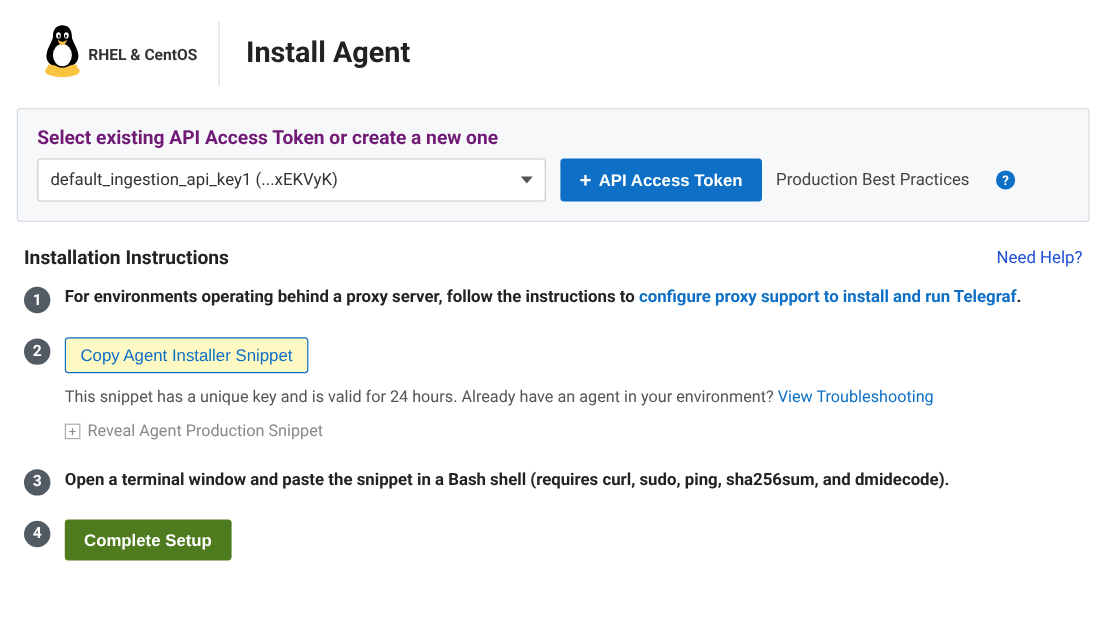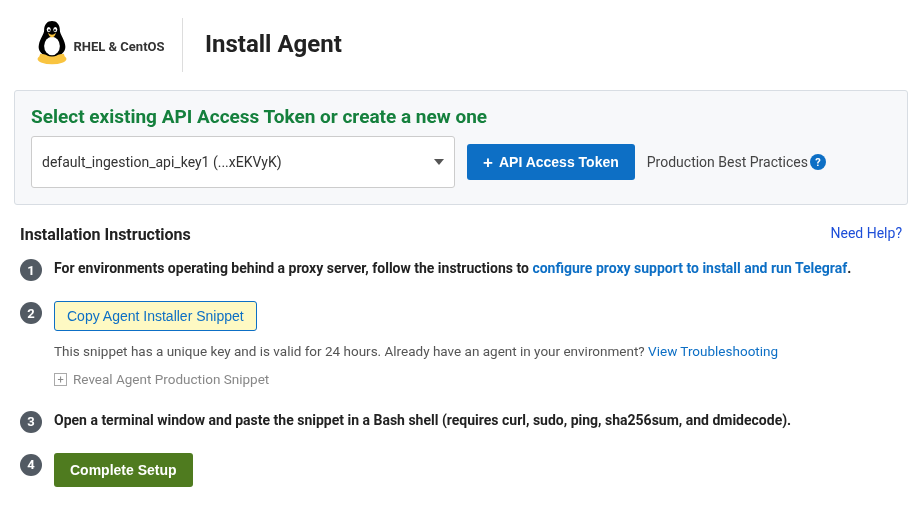--- a/index.html
+++ b/index.html
@@ -31,29 +31,29 @@
     .page-title { font-size: 24px; font-weight: 700; color: #222; margin-bottom: 2px; text-align: center; }
     .page-subtitle { font-size: 14px; color: #555; }
 
     .token-box {
       border: 1px solid #d8dde3;
       background: #f7f8fa;
       border-radius: 3px;
       padding: 14px 16px 16px 16px;
       margin-bottom: 20px;
     }
-    .token-heading { font-size: 19px; font-weight: 700; color: #15803d; margin-bottom: 8px; }
+    .token-heading { font-size: 16px; font-weight: 700; color: #701a75; margin-bottom: 8px; }
     .token-row { display: flex; align-items: center; gap: 12px; }
     .token-select {
       position: relative;
       background: #fff;
       border: 1px solid #ccc;
       border-radius: 3px;
       width: 424px;
-      height: 52px;
+      height: 36px;
       display: flex;
       align-items: center;
       padding: 0 32px 0 10px;
       font-size: 14px;
       color: #333;
       cursor: pointer;
     }
     .token-select .caret {
       position: absolute;
       right: 10px;
@@ -80,41 +80,41 @@
     }
     .plus-icon {
       display: inline-block;
       font-size: 17px;
       line-height: 1;
       font-weight: 700;
     }
     .best-practices {
       display: inline-flex;
       align-items: center;
-      gap: 2px;
+      gap: 22px;
       font-size: 14px;
       color: #444;
       cursor: pointer;
     }
     .help-circle {
       display: inline-flex;
       width: 16px; height: 16px;
       background: #0d6fc5;
       color: #fff;
       border-radius: 50%;
       font-size: 11px;
       align-items: center;
       justify-content: center;
       font-weight: 700;
     }
 
     .instructions-head {
       display: flex;
       justify-content: space-between;
-      align-items: flex-start;
+      align-items: center;
       margin-bottom: 14px;
       padding: 0 6px;
     }
     .instructions-title { font-size: 16px; font-weight: 700; color: #222; }
     .need-help { font-size: 14px; color: #1d4ed8; cursor: pointer; }
 
     .steps { padding: 0 6px; }
     .step { display: flex; gap: 12px; margin-bottom: 20px; }
     .step-num {
       flex-shrink: 0;

